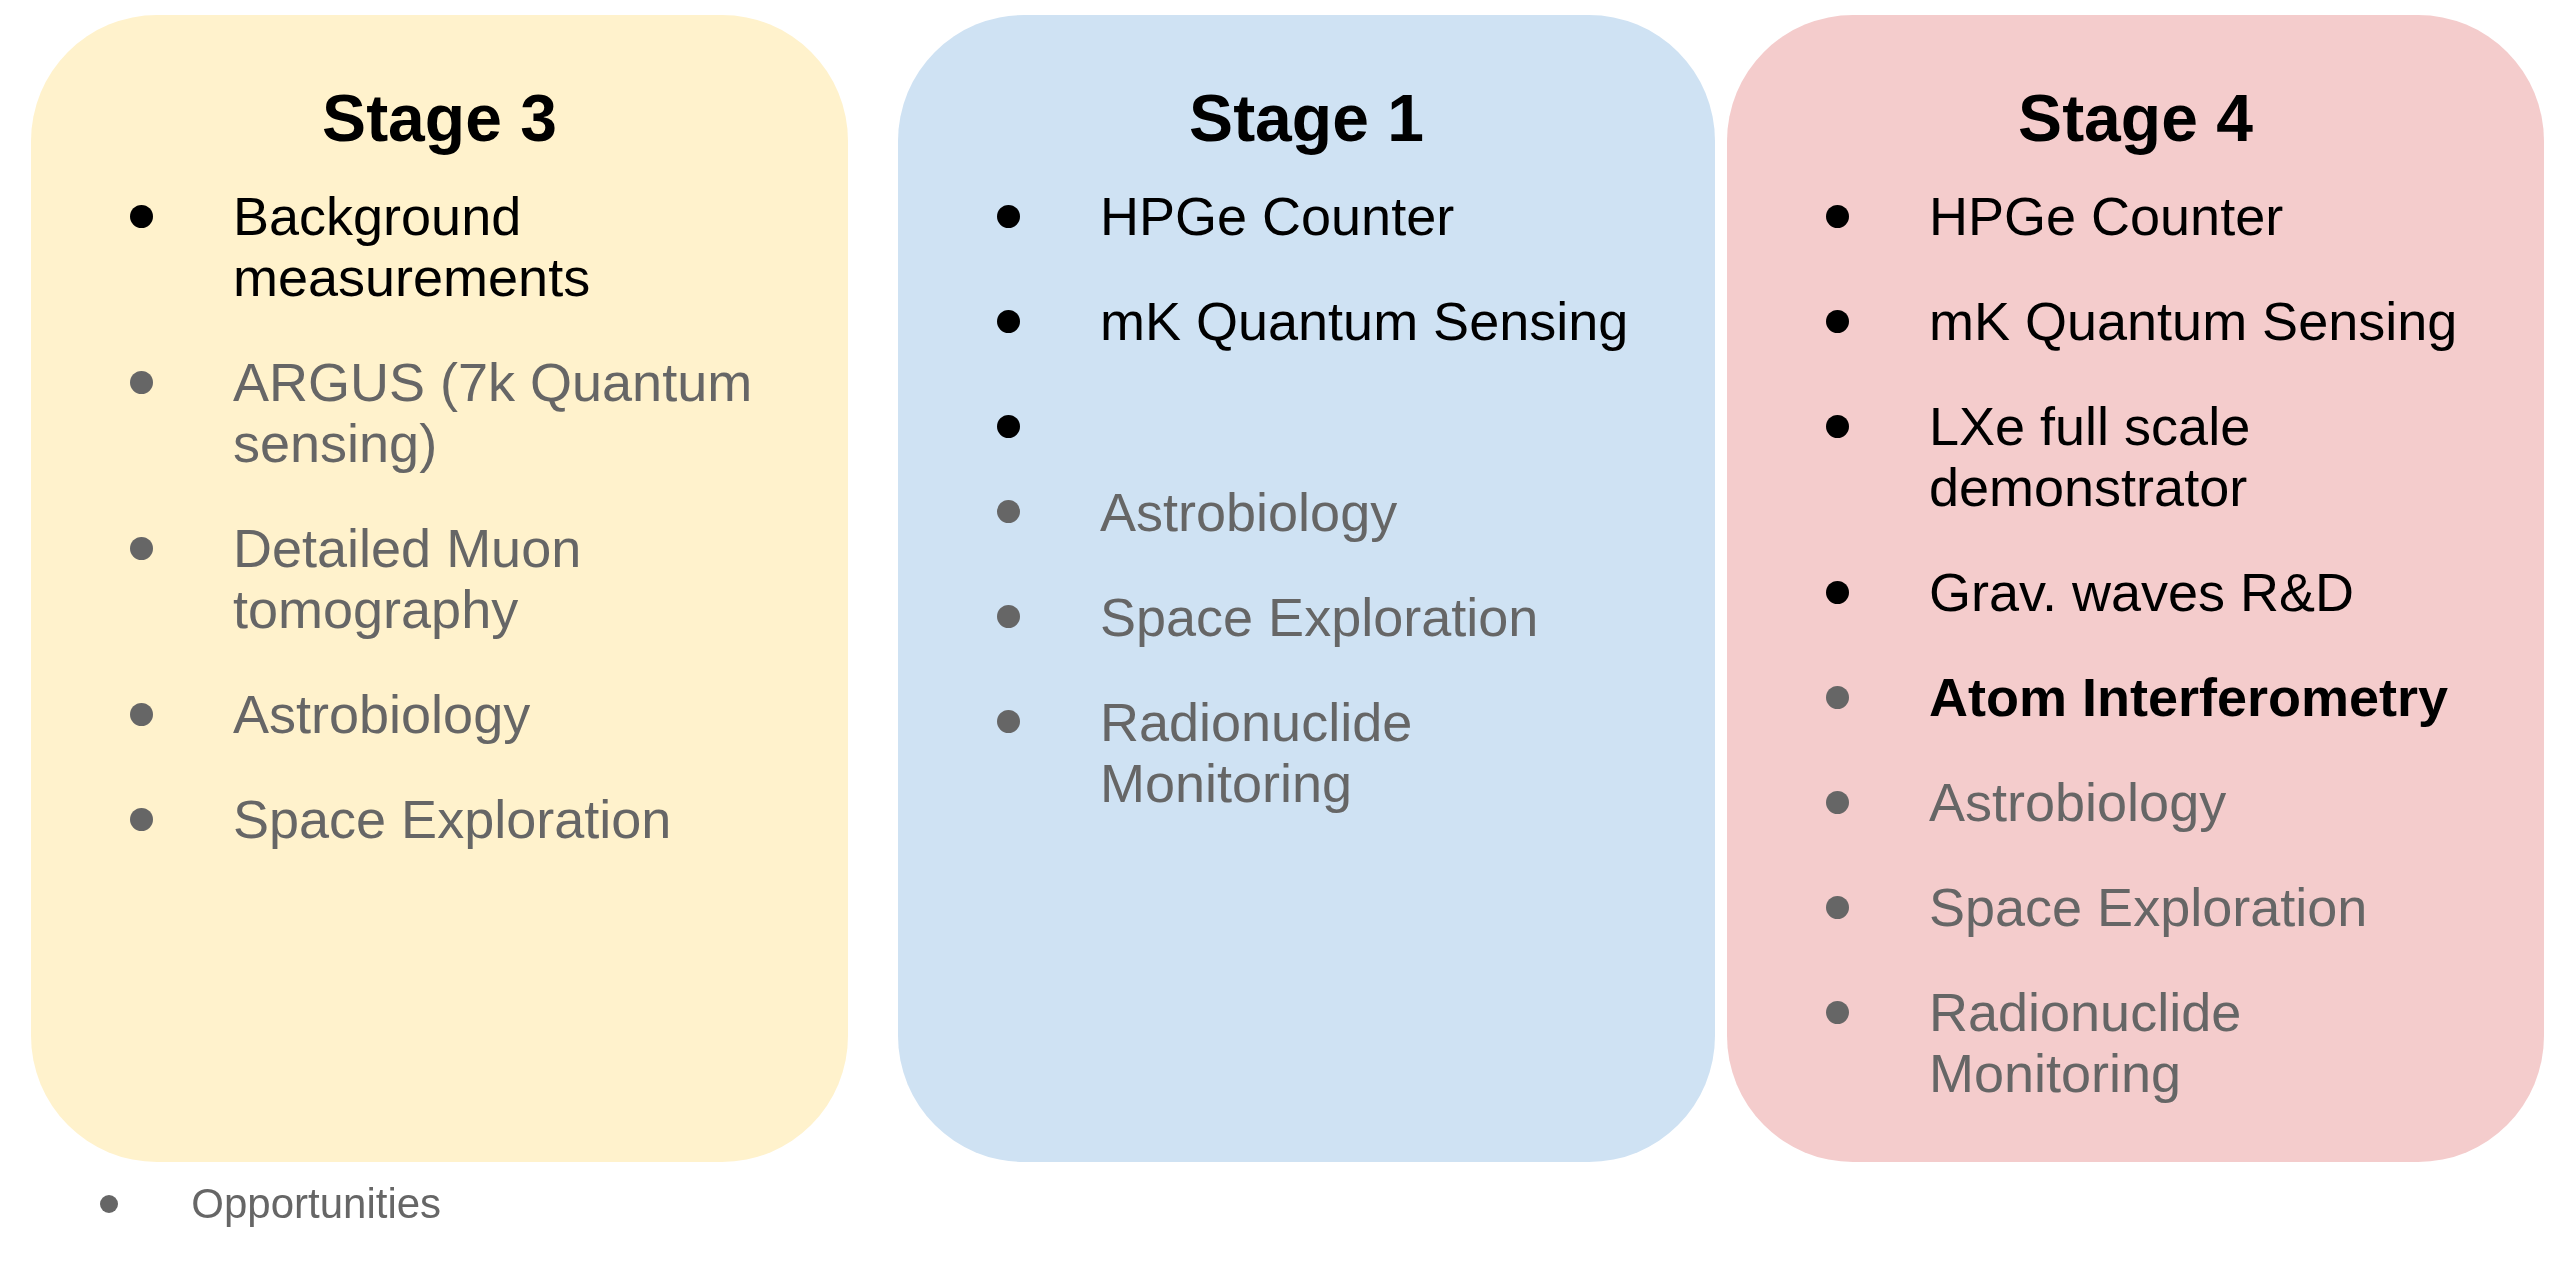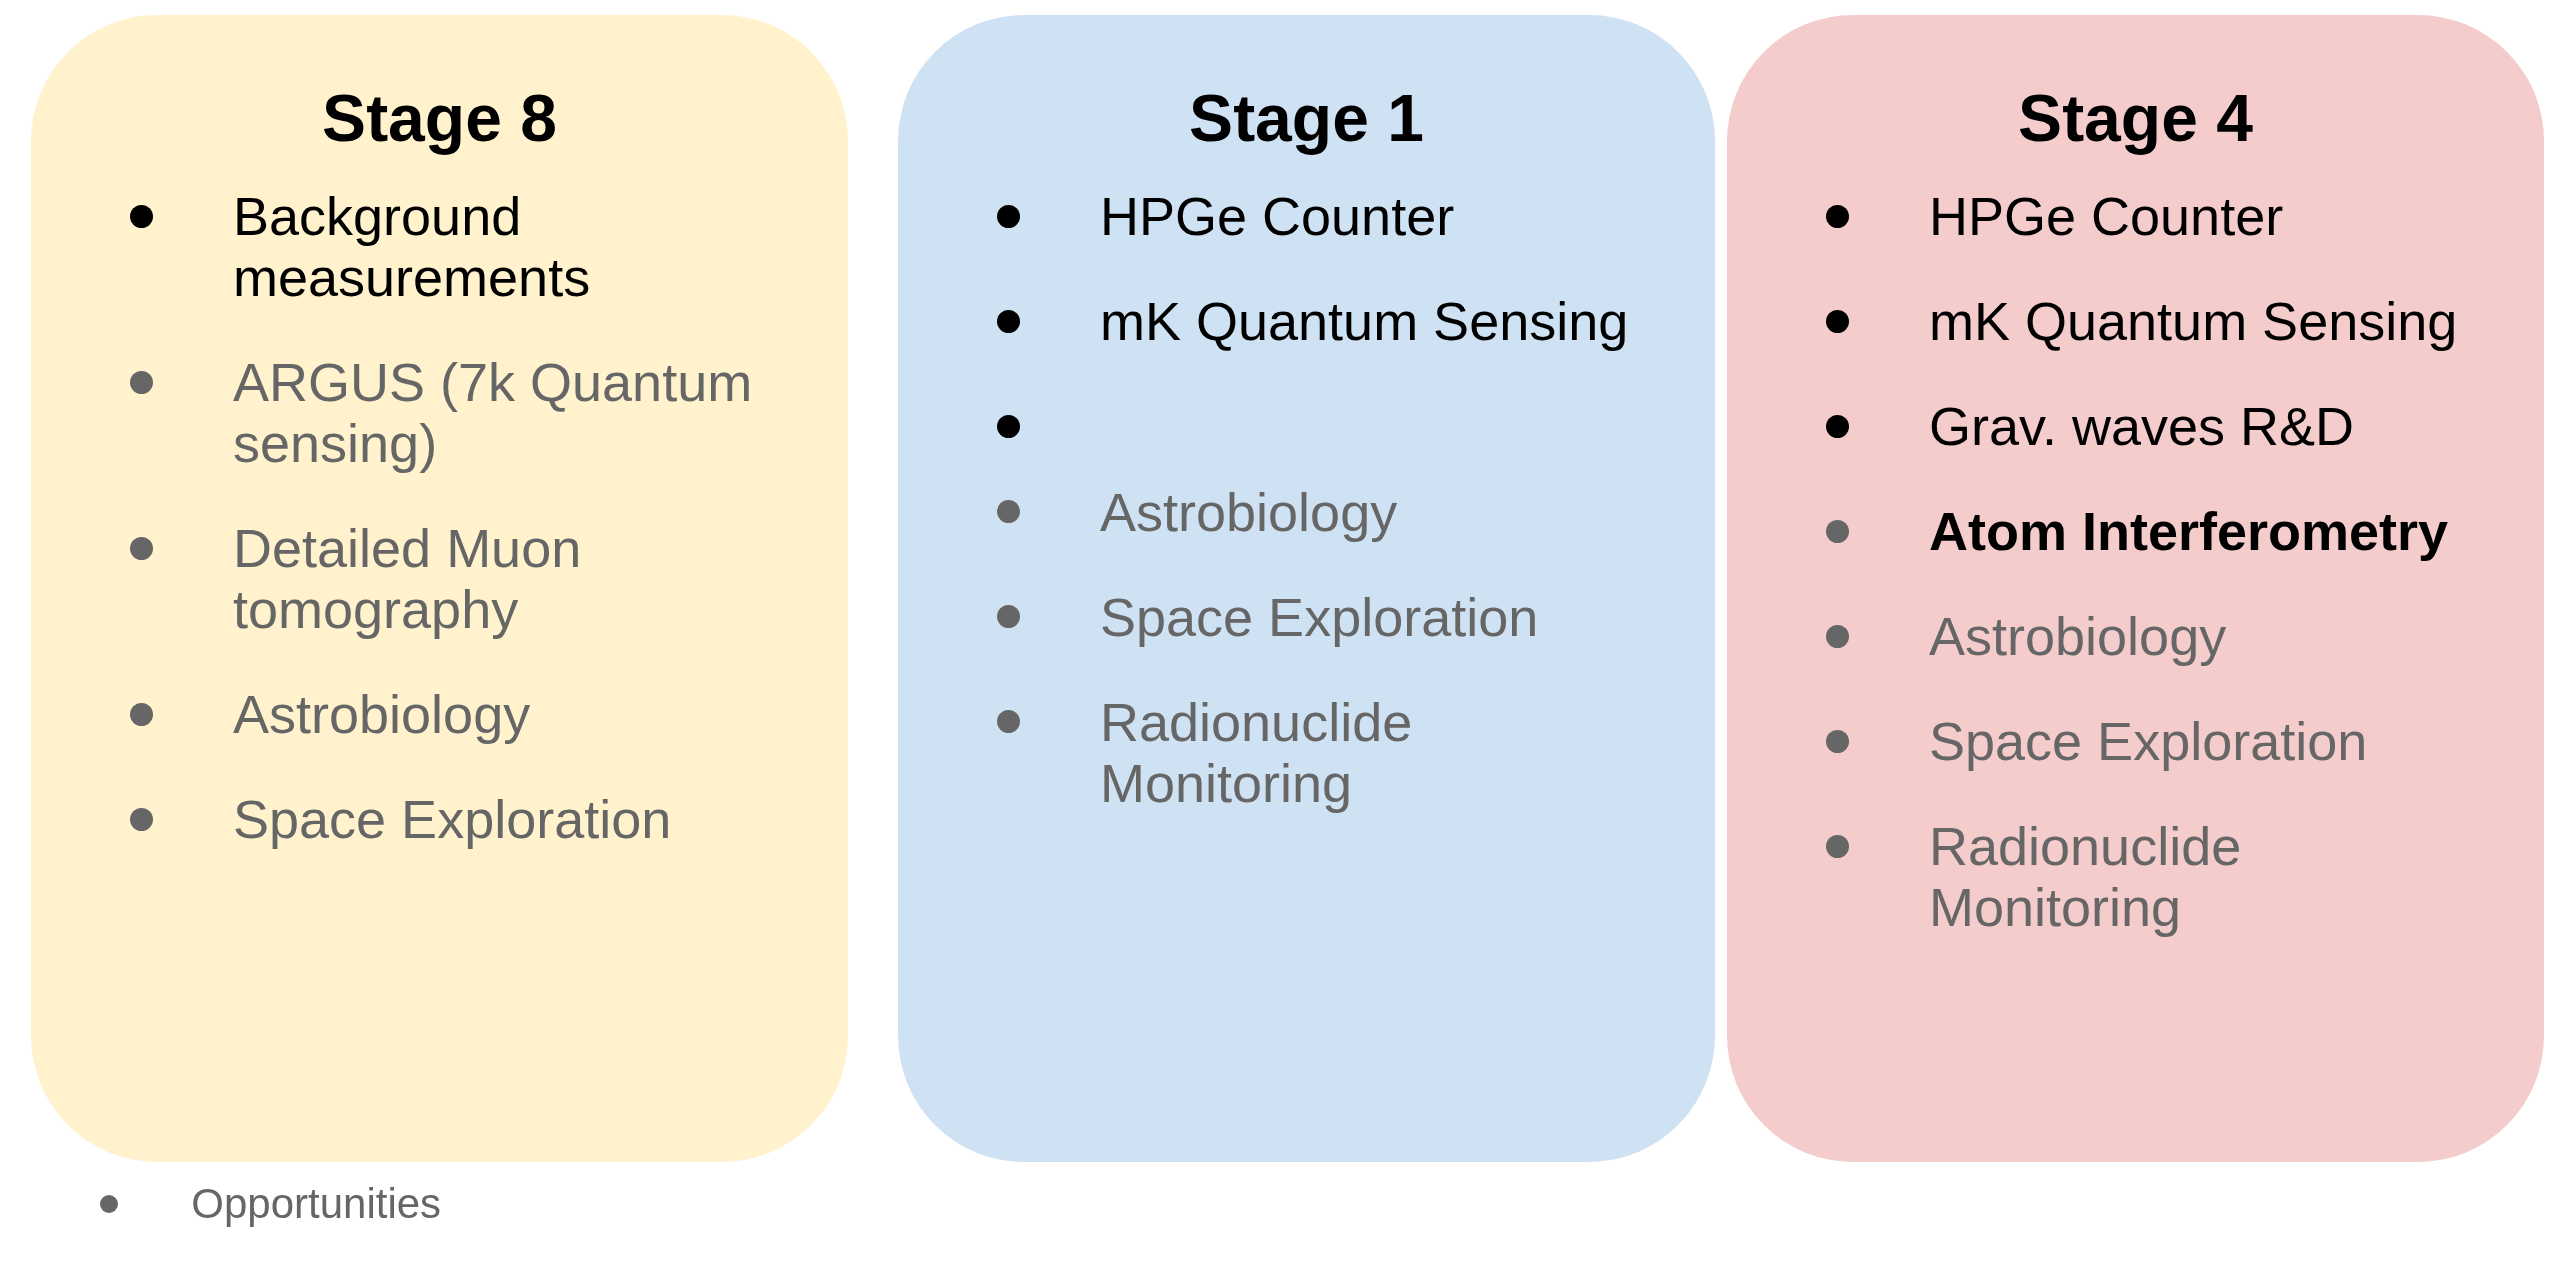--- a/index.html
+++ b/index.html
@@ -69,21 +69,21 @@
     font-size: 42px;
     line-height: 46px;
   }
 </style>
 </head>
 <body>
 
 <div id="canvas">
   <div id="columns-host">
       <div class="stage-card" style="left: 31px; background: rgb(255, 242, 204);">
-        <div class="card-title">Stage 8</div>
+        <div class="card-title">Stage 3</div>
         <ul class="bullet-list">
           <li class="list-item">
             <span class="bullet-icon" style="background: rgb(0, 0, 0);"></span>
             <span class="item-label" style="color: rgb(0, 0, 0);">Background measurements</span>
           </li>
           <li class="list-item">
             <span class="bullet-icon" style="background: rgb(102, 102, 102);"></span>
             <span class="item-label" style="color: rgb(102, 102, 102);">ARGUS (7k Quantum sensing)</span>
           </li>
           <li class="list-item">
@@ -134,20 +134,24 @@
           <li class="list-item">
             <span class="bullet-icon" style="background: rgb(0, 0, 0);"></span>
             <span class="item-label" style="color: rgb(0, 0, 0);">HPGe Counter</span>
           </li>
           <li class="list-item">
             <span class="bullet-icon" style="background: rgb(0, 0, 0);"></span>
             <span class="item-label" style="color: rgb(0, 0, 0);">mK Quantum Sensing</span>
           </li>
           <li class="list-item">
             <span class="bullet-icon" style="background: rgb(0, 0, 0);"></span>
+            <span class="item-label" style="color: rgb(0, 0, 0);">LXe full scale demonstrator</span>
+          </li>
+          <li class="list-item">
+            <span class="bullet-icon" style="background: rgb(0, 0, 0);"></span>
             <span class="item-label" style="color: rgb(0, 0, 0);">Grav. waves R&amp;D</span>
           </li>
           <li class="list-item">
             <span class="bullet-icon" style="background: rgb(102, 102, 102);"></span>
             <span class="item-label" style="color: #000000; font-weight: bold;">Atom Interferometry</span>
           </li>
           <li class="list-item">
             <span class="bullet-icon" style="background: rgb(102, 102, 102);"></span>
             <span class="item-label" style="color: rgb(102, 102, 102);">Astrobiology</span>
           </li>

